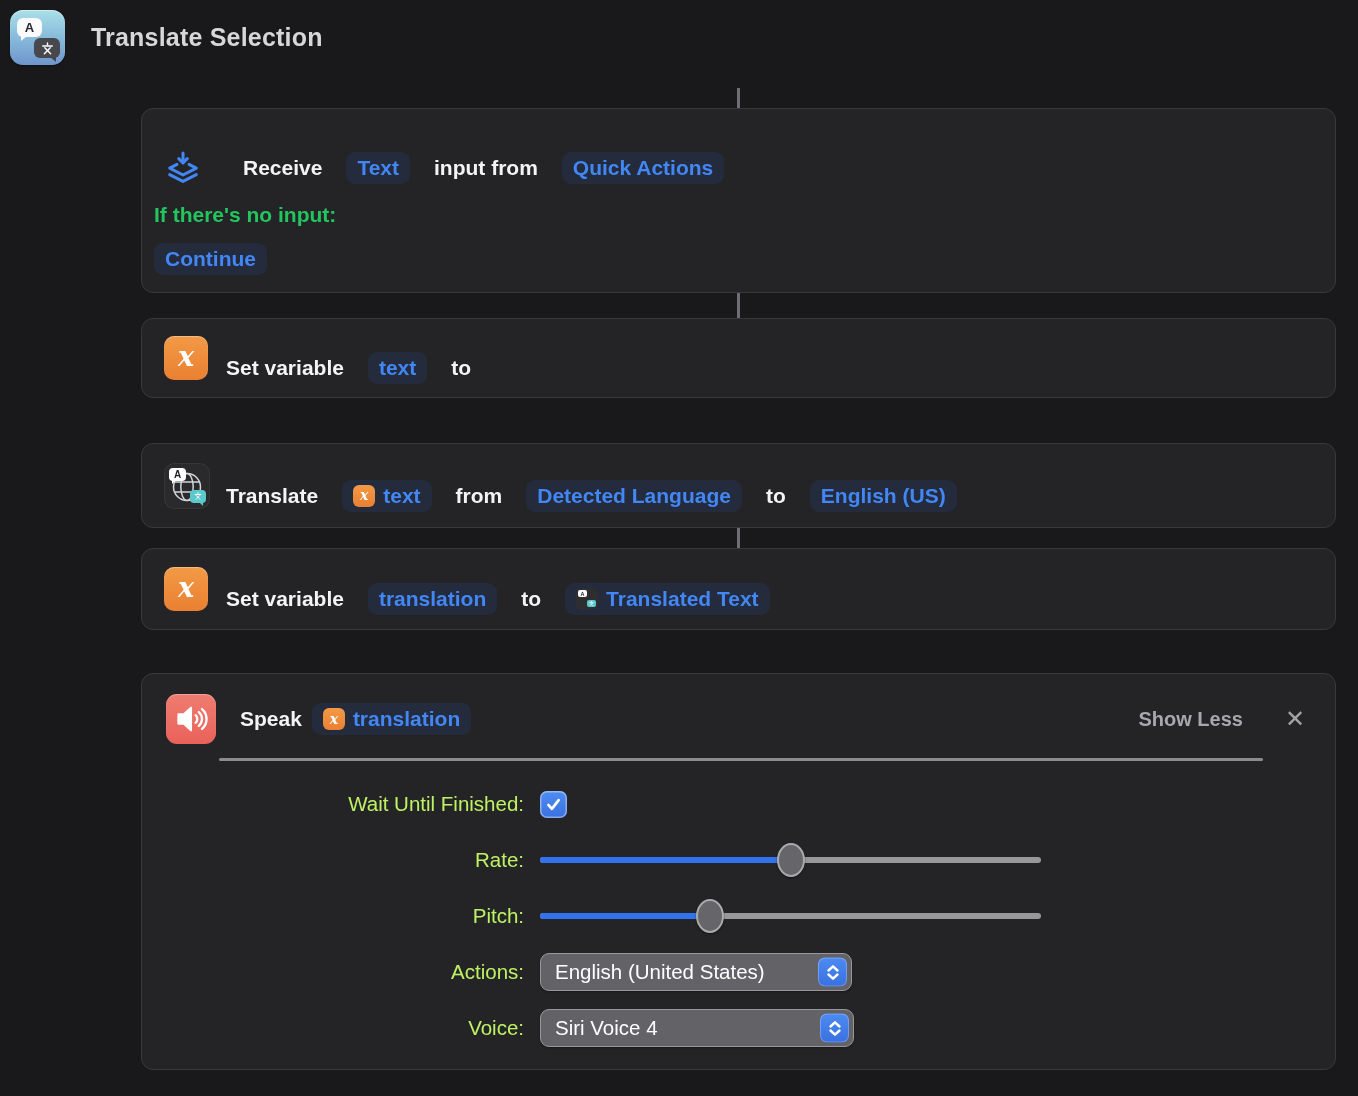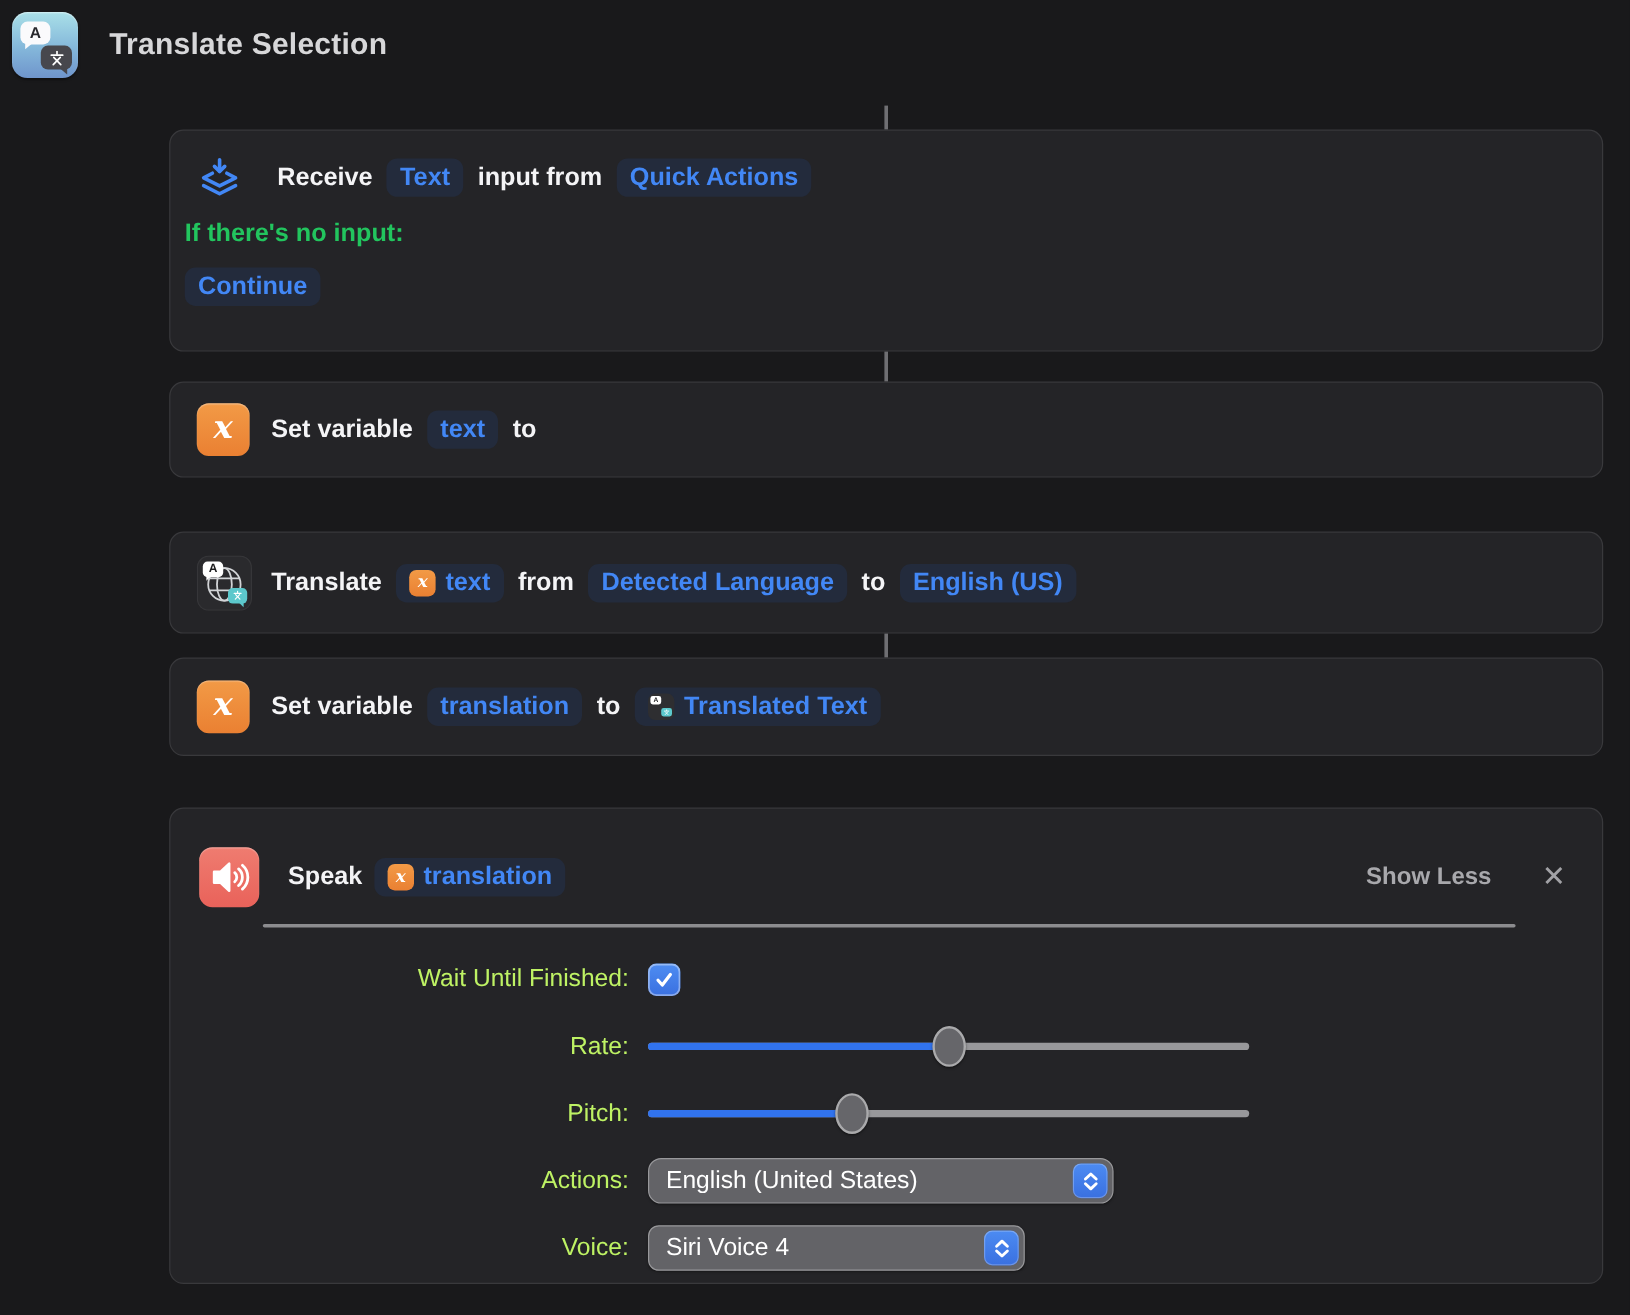--- a/index.html
+++ b/index.html
@@ -41,23 +41,23 @@
   .gap1 { height:45px; } .gap2 { height:43px; }
 
   .card {
     background:#242427; border:1px solid #39393c; border-radius:12px; width:100%;
   }
   .card-receive { height:185px; padding:20px 22px; }
   .card-row { display:flex; align-items:center; padding:0 22px; }
   .card-setvar1 { height:80px; }
   .card-translate { height:85px; }
   .card-setvar2 { height:82px; }
-  .card-speak { height:397px; padding:32px 24px 0; }
-
-  .action-row { display:flex; align-items:center; gap:12px; }
+  .card-speak { height:397px; padding:20px 24px 0; }
+
+  .action-row { display:flex; align-items:center; gap:24px;margin-top:20px; }
   .action-text { font-size:21px; font-weight:700; color:#f4f4f6; white-space:nowrap; }
   .pill {
     display:inline-flex; align-items:center; gap:8px;
     background:#232b3c; border-radius:9px; padding:4px 11px;
     font-size:21px; font-weight:700; color:var(--accent-blue,#4287f5); white-space:nowrap;
   }
   .no-input-label { margin:16px 0 0 -10px; font-size:21px; font-weight:700; color:#22c55e; }
   .continue-row { margin:16px 0 0 -10px; }
 
   
@@ -144,21 +144,21 @@
     background:#66666a; border:2px solid #aaaaac; transform:translateX(-50%);
     box-shadow:0 1px 2px rgba(0,0,0,.5);
   }
 
   .dropdown {
     position:relative; height:38px; background:#636367; border:1.5px solid #98989b;
     border-radius:9px; display:flex; align-items:center; padding:0 44px 0 14px;
     color:#fff; font-size:20.5px; white-space:nowrap;
     box-shadow:0 1px 2px rgba(0,0,0,.35);
   }
-  .dd-language { width:388px;border-radius:11px; }
+  .dd-language { width:312px; }
   .dd-voice { width:314px; }
   .stepper {
     position:absolute; right:4px; top:50%; transform:translateY(-50%);
     width:29px; height:29px; border-radius:7px;
     background:linear-gradient(180deg,#4c8bf2, var(--control-blue,#3a70e0));
     box-shadow: inset 0 0 0 1px rgba(255,255,255,.25);
     display:flex; align-items:center; justify-content:center;
   }
 </style>
 </head>

